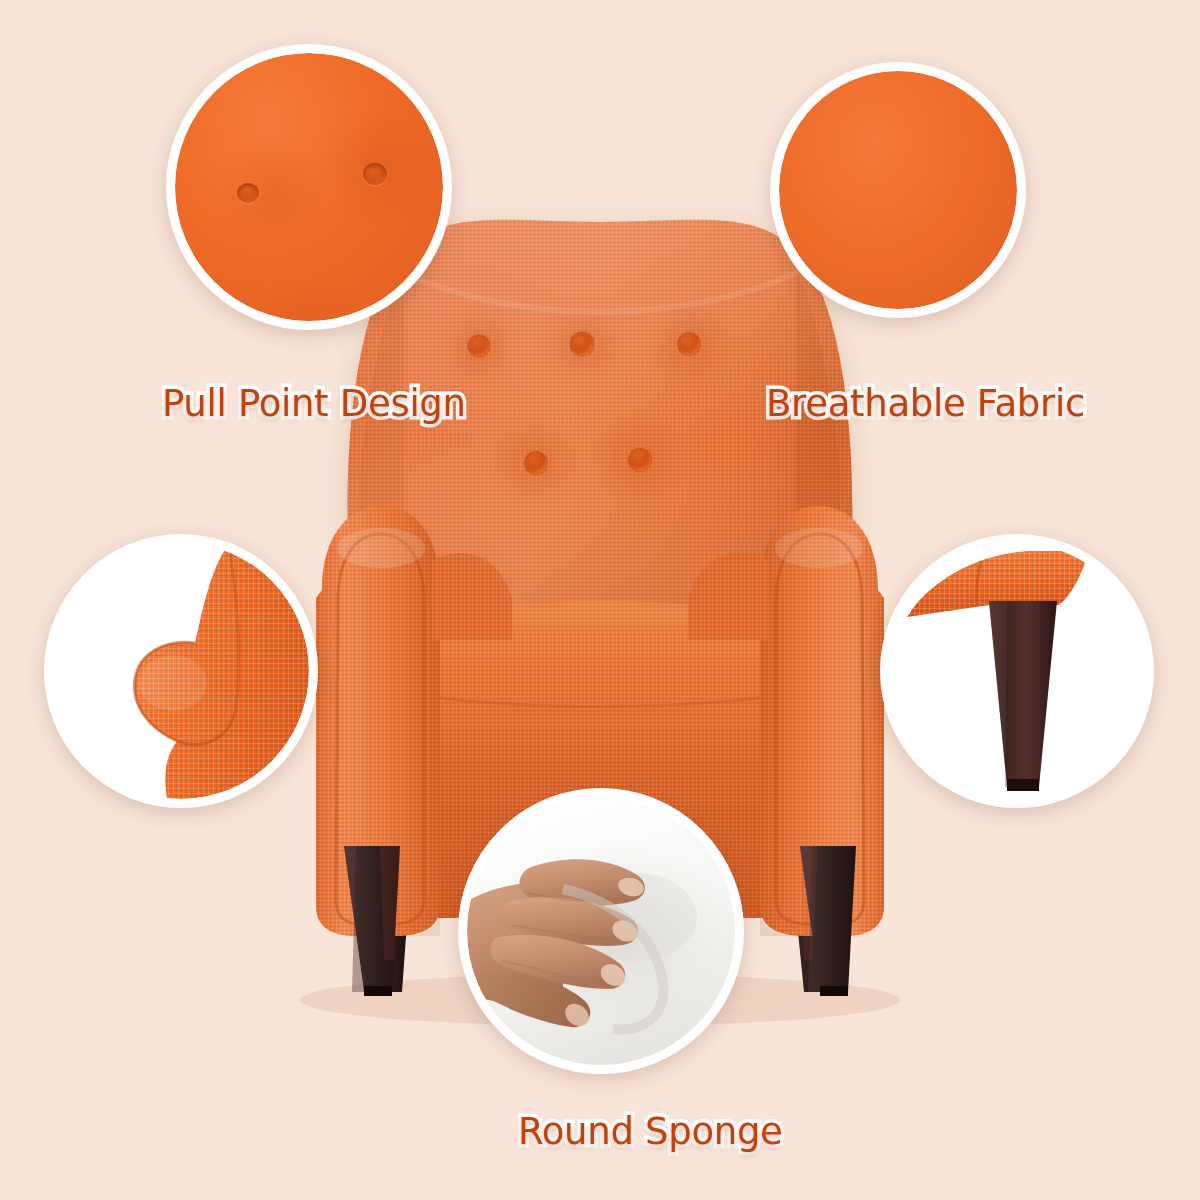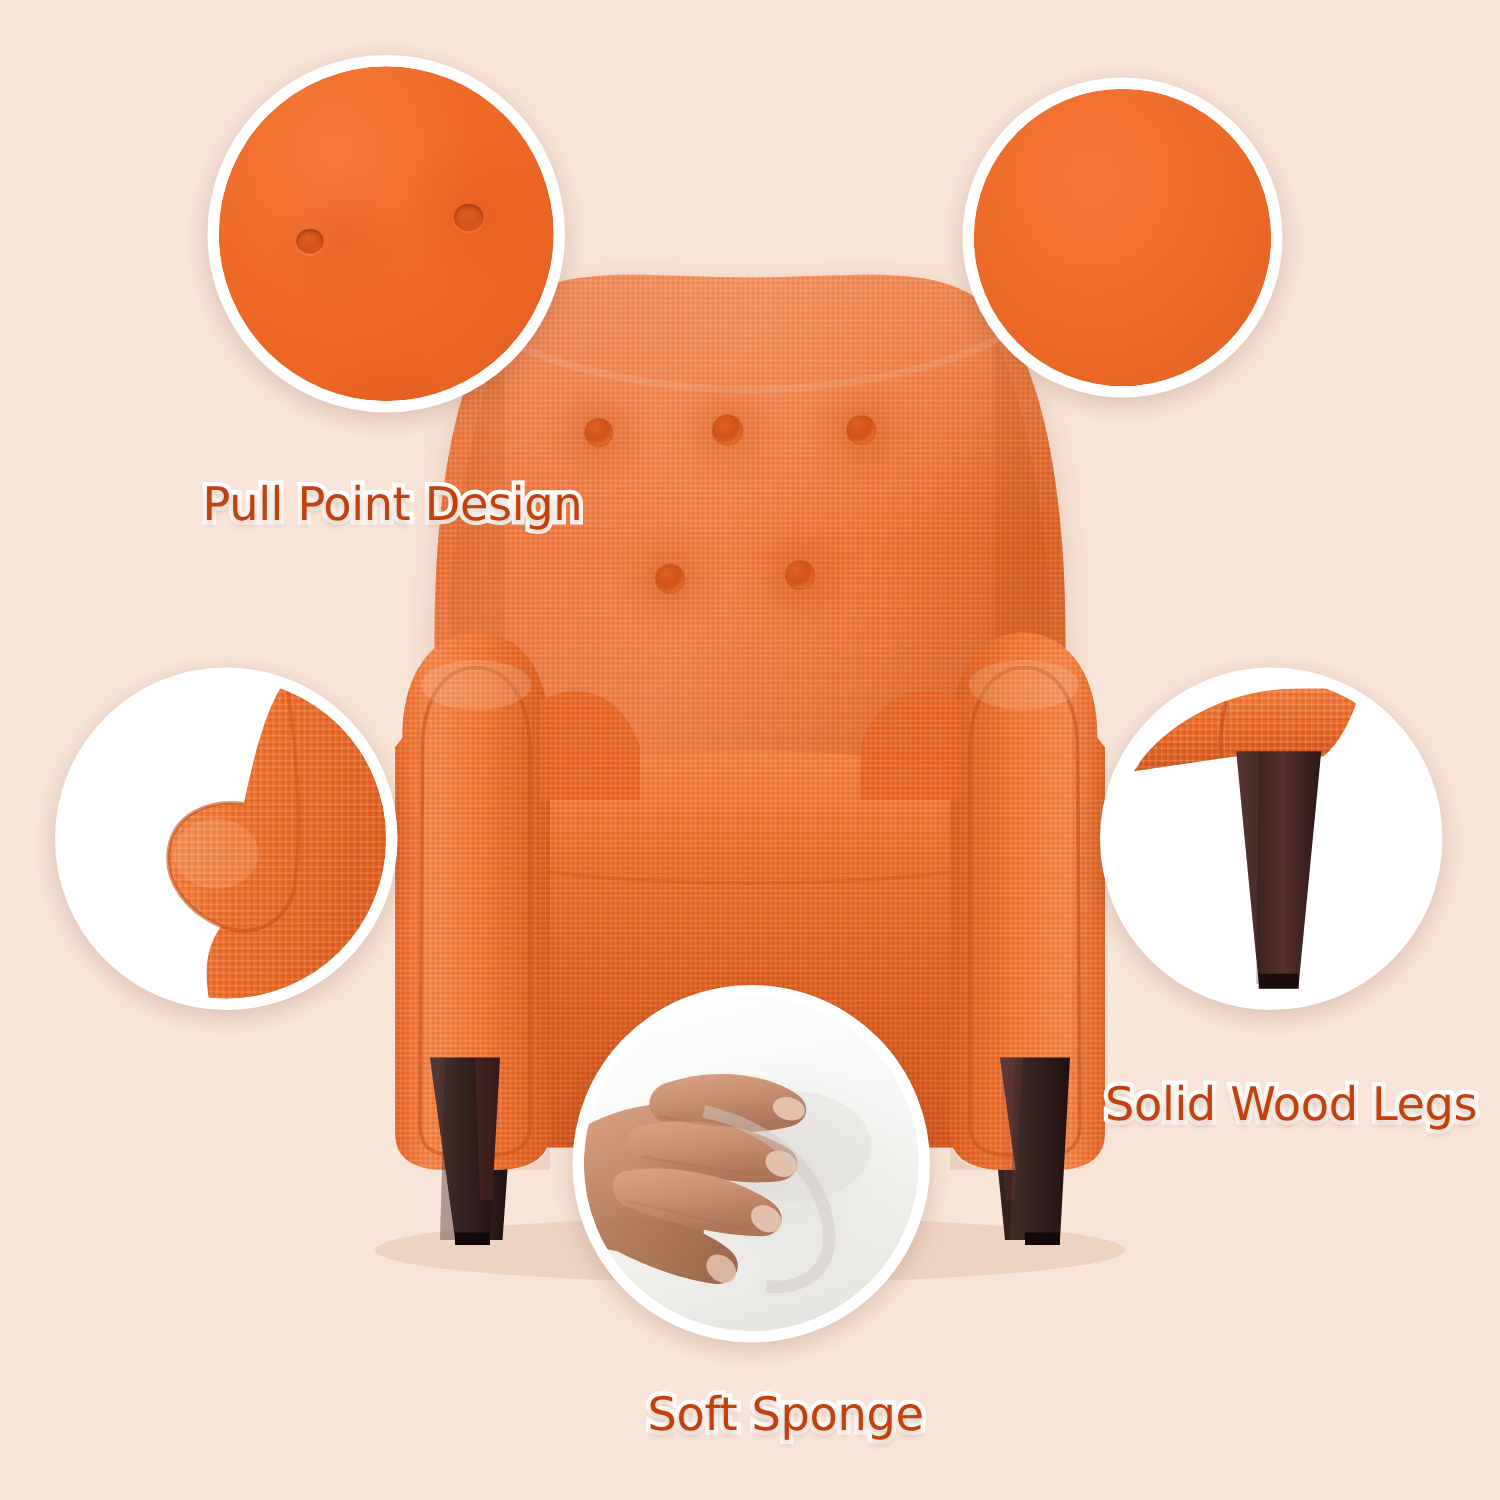--- a/index.html
+++ b/index.html
@@ -503,16 +503,16 @@
         <path d="M60,96 C88,102 122,106 150,102" fill="none" stroke="#a06f50" stroke-opacity="0.35" stroke-width="2"></path>
         <path d="M46,128 C76,134 112,140 142,142" fill="none" stroke="#a06f50" stroke-opacity="0.30" stroke-width="2"></path>
         <path d="M34,164 C66,170 100,180 128,186" fill="none" stroke="#a06f50" stroke-opacity="0.28" stroke-width="2"></path>
 
         <path d="M96,92 C150,104 190,140 196,186 C200,218 176,236 146,232" fill="none" stroke="#cfcac3" stroke-opacity="0.5" stroke-width="10"></path>
       </svg>
     </div>
   </div>
 
   <div class="label lbl-pull">Pull Point Design</div>
-  <div class="label lbl-legs">Solid Wood Legs</div>
-  <div class="label lbl-sponge">Soft Sponge</div>
+  <div class="label lbl-fabric">Breathable Fabric</div>
+  <div class="label lbl-sponge">Round Sponge</div>
 
 </div>
 
 </body></html>

